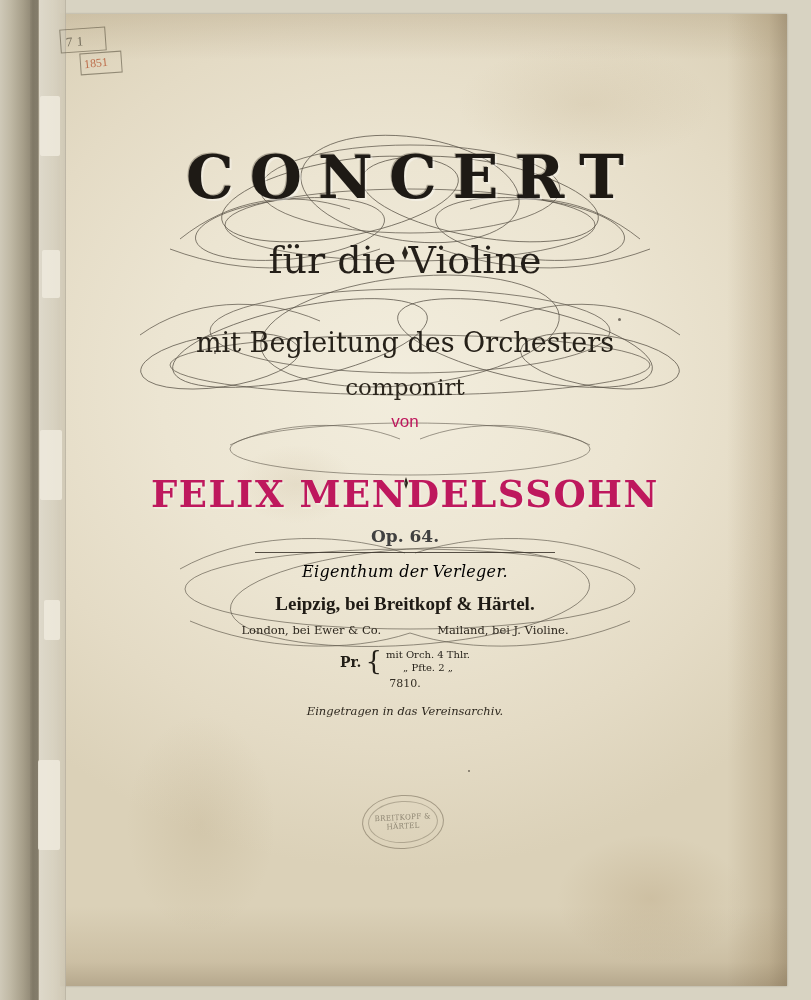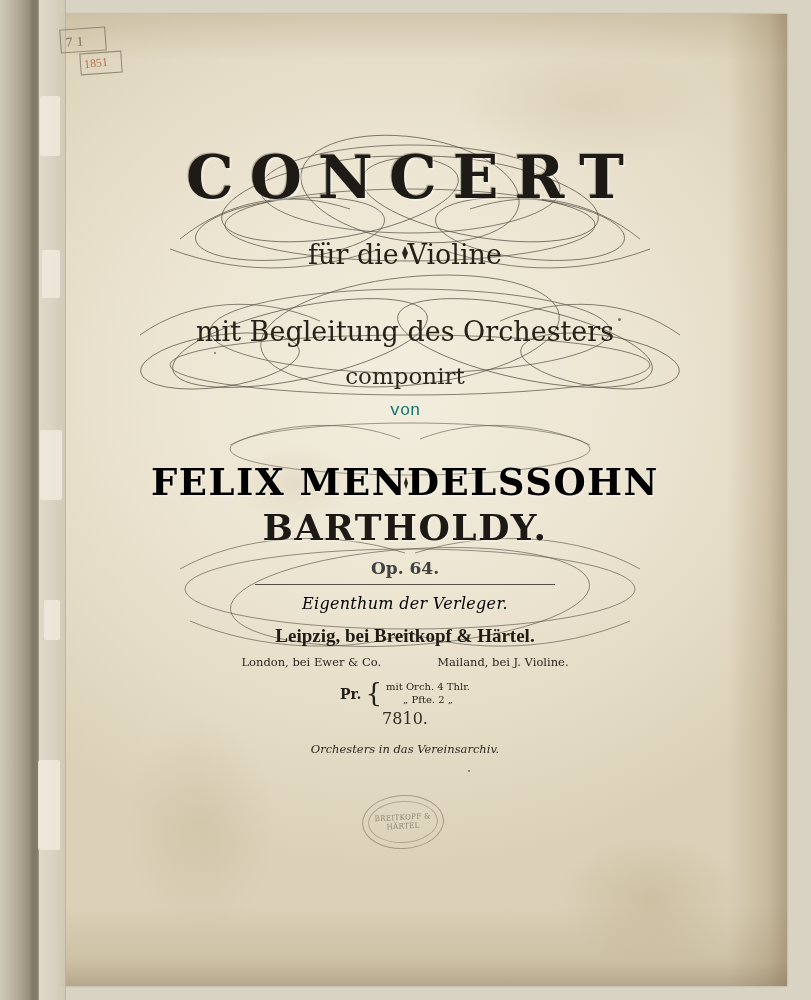--- a/index.html
+++ b/index.html
@@ -136,21 +136,21 @@
     letter-spacing: 16px;
     text-indent: 16px;
     color: #1e1a15;
     text-shadow: 2px 2px 0 rgba(255,255,255,0.35), -1px -1px 0 rgba(70,60,45,0.35);
     line-height: 1;
     z-index: 3;
   }
   .l-fur {
     position: relative;
     font-family: "DejaVu Serif", serif;
-    font-size: 27px;
+    font-size: 38px;
     line-height: 1;
     color: #241f19;
     z-index: 3;
     margin-top: 34px;
   }
   .l-mit {
     position: relative;
     font-family: "DejaVu Serif", serif;
     font-size: 27px;
     color: #262119;
@@ -160,33 +160,33 @@
   .l-componirt {
     position: relative;
     font-family: "DejaVu Serif", serif;
     font-size: 23px;
     color: #2b251c;
     z-index: 3;
     margin-top: 16px;
   }
   .l-von {
     position: relative;
-    font-family: Liberation Mono, monospace;
+    font-family: Liberation Sans, sans-serif;
     font-size: 17px;
-    color: #0f766e;
+    color: #be185d;
     z-index: 3;
     margin-top: 12px;
   }
   .l-composer1 {
     position: relative;
     font-family: "DejaVu Serif", serif;
     font-weight: bold;
     font-size: 37px;
     letter-spacing: 1.5px;
-    color: #000000;
+    color: #be185d;
     z-index: 3;
     margin-top: 40px;
     text-shadow: 1.5px 1.5px 0 rgba(255,255,255,0.30);
   }
   .l-composer2 {
     position: relative;
     font-family: "DejaVu Serif", serif;
     font-weight: bold;
     font-size: 36px;
     letter-spacing: 1.5px;
@@ -254,21 +254,21 @@
     font-family: "DejaVu Serif", serif;
     color: #221e17;
   }
   .price-label { font-size: 14px; font-weight: bold; }
   .brace { font-size: 26px; line-height: 0.8; font-weight: normal; }
   .price-lines { text-align: center; font-size: 10px; line-height: 1.25; }
   .plate {
     position: relative;
     z-index: 3;
     font-family: "DejaVu Serif", serif;
-    font-size: 16px;
+    font-size: 11px;
     color: #332d23;
     margin-top: 3px;
   }
   .l-registered {
     position: relative;
     z-index: 3;
     font-family: "DejaVu Serif", serif;
     font-size: 11.5px;
     color: #2e281f;
     margin-top: 14px;
@@ -395,21 +395,20 @@
     <svg class="flourish-svg" style="left:110px; top:378px; width:480px; height:130px;" viewBox="0 0 480 130" fill="none" stroke="#3b342a" stroke-width="0.65" opacity="0.8">
       <ellipse cx="240" cy="64" rx="225" ry="40"></ellipse>
       <ellipse cx="240" cy="72" rx="180" ry="48" transform="rotate(-4 240 72)"></ellipse>
       <path d="M10 44 C 70 10, 160 4, 235 28"></path>
       <path d="M470 44 C 410 10, 320 4, 245 28"></path>
       <path d="M20 96 C 90 126, 180 128, 240 108"></path>
       <path d="M460 96 C 390 126, 300 128, 240 108"></path>
     </svg>
 
     <div class="l-composer1">FELIX MENDELSSOHN</div>
-    <div class="l-composer2">BARTHOLDY.</div>
 
     <div class="l-opus">Op. 64.</div>
     <div class="rule"></div>
 
     <div class="l-eigenthum">Eigenthum der Verleger.</div>
 
     <div class="l-publisher">Leipzig, bei Breitkopf &amp; Härtel.</div>
 
     <div class="agents">
       <span>London, bei Ewer &amp; Co.</span>
@@ -420,21 +419,21 @@
       <span class="price-label">Pr.</span>
       <span class="brace">{</span>
       <span class="price-lines">
         <div>mit Orch. 4 Thlr.</div>
         <div>„    Pfte. 2   „</div>
       </span>
     </div>
 
     <div class="plate">7810.</div>
 
-    <div class="l-registered">Orchesters in das Vereinsarchiv.</div>
+    <div class="l-registered">Eingetragen in das Vereinsarchiv.</div>
   </div>
 
   <div class="stamp">
     <div class="stamp-inner">
       <span class="stamp-text">BREITKOPF &amp; HÄRTEL</span>
     </div>
   </div>
 
   <div class="ink-dot" style="left:618px;top:318px;width:3px;height:3px;"></div>
   <div class="ink-dot" style="left:214px;top:352px;width:2px;height:2px;"></div>

